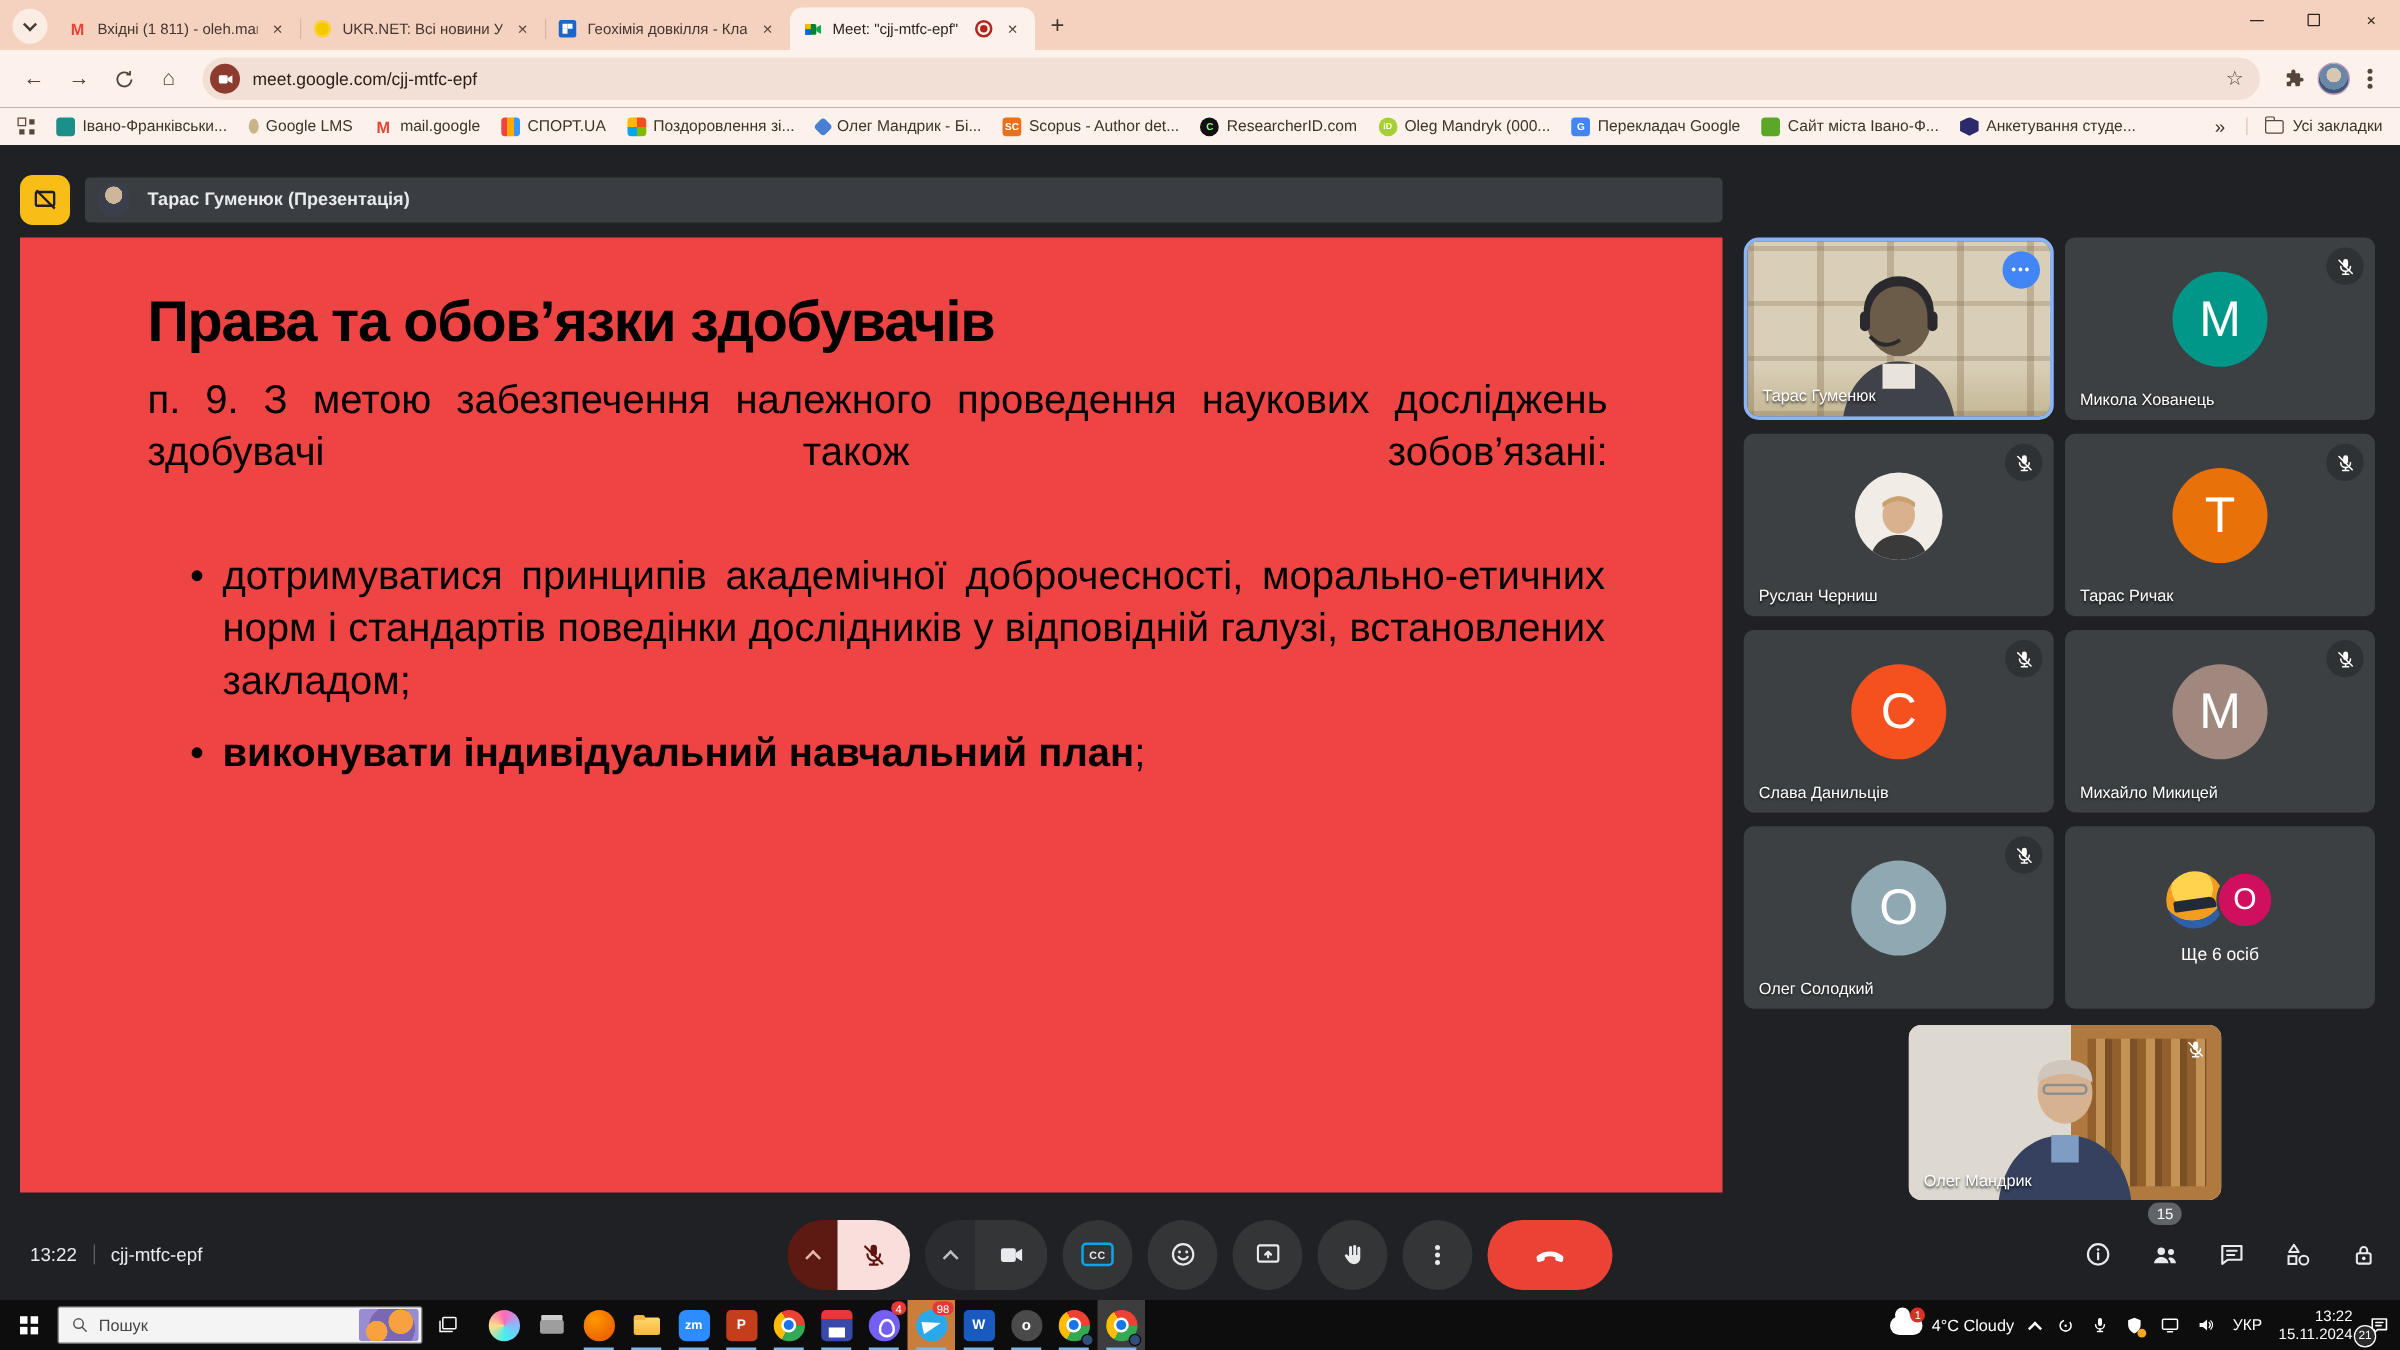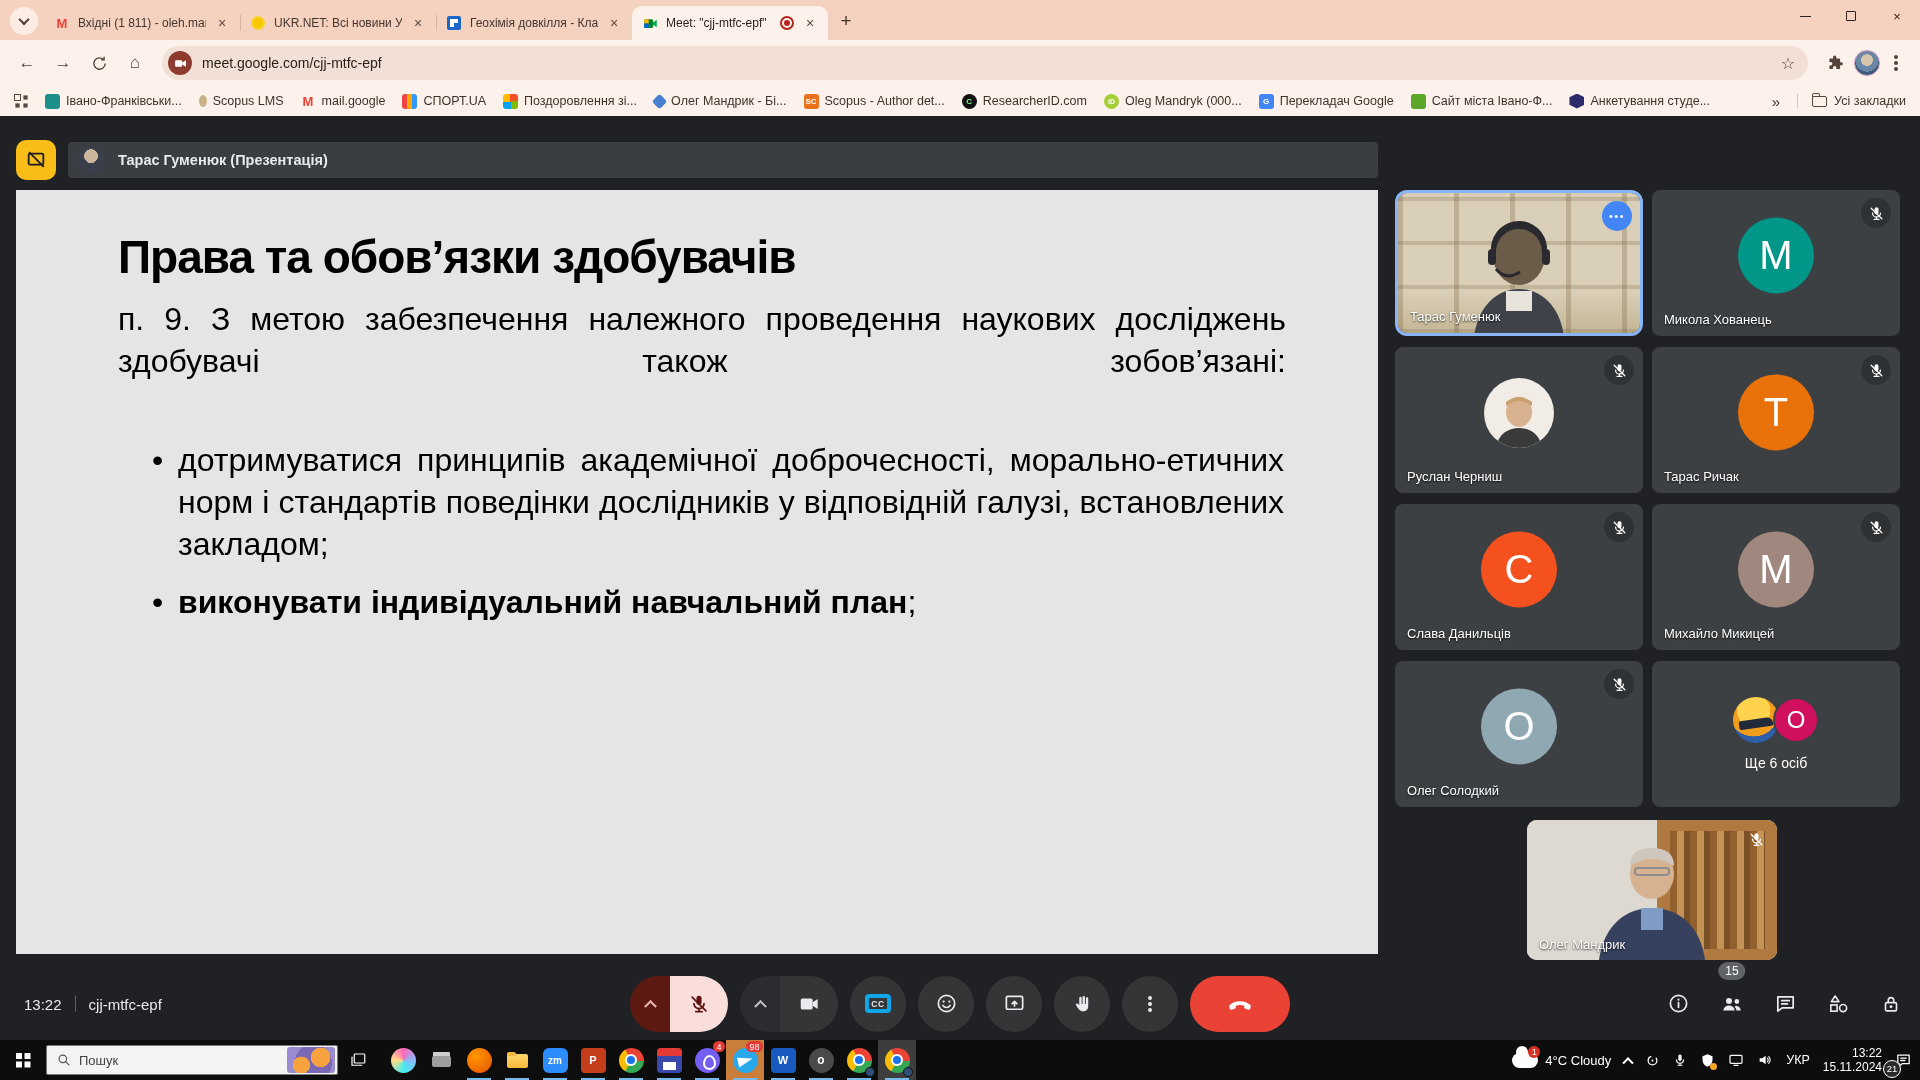--- a/index.html
+++ b/index.html
@@ -57,21 +57,21 @@
   .folder-ic { width:15px; height:11px; border:1.5px solid #5a473c; border-radius:2px; position:relative; }
   .folder-ic::before { content:""; position:absolute; top:-4px; left:-1px; width:6px; height:3px; border:1.5px solid #5a473c; border-bottom:none; border-radius:2px 2px 0 0; }
 
   
   .meet { position:relative; height:924px; background:#202124; flex:0 0 auto; }
   .noshare { position:absolute; left:16px; top:24px; width:40px; height:40px; border-radius:10px; background:#F9BD17; display:flex; align-items:center; justify-content:center; }
   .presbar { position:absolute; left:68px; top:26px; width:1310px; height:36px; border-radius:4px; background:#3A3D41; display:flex; align-items:center; gap:14px; padding:0 10px; }
   .presbar .pav { width:26px; height:26px; border-radius:50%; background:radial-gradient(circle at 50% 35%,#cdb79a 0 32%,#3a3f4b 33%); }
   .presname { color:#E8EAED; font-size:14.5px; font-weight:bold; }
 
-  .slide { position:absolute; left:16px; top:74px; width:1362px; height:764px; background:#e5e5e5; color:#000; padding:40px 92px 0 102px; }
+  .slide { position:absolute; left:16px; top:74px; width:1362px; height:764px; background:#ef4444; color:#000; padding:40px 92px 0 102px; }
   .s-title { font-size:46px; font-weight:bold; letter-spacing:-1px; margin-bottom:14px; }
   .s-intro { font-size:32px; line-height:1.32; text-align:justify; }
   .s-intro::after { content:""; display:inline-block; width:100%; }
   .slide ul { list-style:none; margin-top:14px; padding-left:60px; }
   .slide li { font-size:32px; line-height:1.32; text-align:justify; position:relative; margin-bottom:16px; padding-right:2px; }
   .slide li::before { content:"•"; position:absolute; left:-26px; top:0; }
   .slide .b { font-weight:bold; }
 
   .tiles { position:absolute; left:1395px; top:74px; display:grid; grid-template-columns:248px 248px; grid-auto-rows:146px; gap:11px 9px; }
   .tile { position:relative; background:#3C4043; border-radius:8px; }
@@ -108,21 +108,21 @@
   .bb-sep { width:1px; height:16px; background:#5F6368; }
   .bb-center { position:absolute; left:50%; top:50%; transform:translate(-50%,-50%); display:flex; align-items:center; gap:12px; }
   .cbtn { width:56px; height:56px; border-radius:50%; background:#333537; display:flex; align-items:center; justify-content:center; color:#E8EAED; }
   .split { display:flex; border-radius:28px; overflow:hidden; }
   .seg1 { width:40px; height:56px; display:flex; align-items:center; justify-content:center; }
   .seg2 { width:58px; height:56px; display:flex; align-items:center; justify-content:center; }
   .mic-split .seg1 { background:#5C1A13; } .mic-split .seg2 { background:#F9DEDC; color:#601410; }
   .cam-split .seg1 { background:#2A2C2F; } .cam-split .seg2 { background:#333537; color:#E8EAED; }
   .chev-up { width:9px; height:9px; border-left:2px solid #BDC1C6; border-top:2px solid #BDC1C6; transform:rotate(45deg) translate(2px,2px); }
   .mic-split .chev-up { border-color:#E8B6B2; }
-  .ccbox { width:26px; height:19px; border:4px solid #0ea5e9; border-radius:4px; display:flex; align-items:center; justify-content:center; font-size:8.5px; font-weight:bold; letter-spacing:.5px; }
+  .ccbox { width:26px; height:19px; border:2px solid #0ea5e9; border-radius:4px; display:flex; align-items:center; justify-content:center; font-size:8.5px; font-weight:bold; letter-spacing:.5px; }
   .endcall { width:100px; height:56px; border-radius:28px; background:#EA4335; display:flex; align-items:center; justify-content:center; }
   .bb-right { position:absolute; right:18px; top:50%; transform:translateY(-50%); display:flex; align-items:center; gap:30px; }
   .bb-ric { position:relative; display:flex; align-items:center; justify-content:center; color:#E8EAED; }
   .count-badge { position:absolute; top:-30px; left:50%; transform:translateX(-50%); background:#606368; color:#fff; font-size:12px; border-radius:10px; padding:2px 7px; }
   .wdots { width:4px; height:4px; border-radius:50%; background:#E8EAED; box-shadow:0 -6px 0 #E8EAED,0 6px 0 #E8EAED; }
 
   
   .taskbar { height:40px; background:#0D0D0D; display:flex; align-items:center; flex:0 0 auto; }
   .tbtn { width:46px; height:40px; display:flex; align-items:center; justify-content:center; }
   .winlogo { width:15px; height:15px; position:relative; }
@@ -255,21 +255,21 @@
   </div>
 
   <div class="bmbar">
     <span class="gridic"></span>
     <span class="bm">
         <span class="bmi bi0"></span>
         <span>Івано-Франківськи...</span>
       </span>
     <span class="bm">
         <span class="bmi bi1"></span>
-        <span>Scopus LMS</span>
+        <span>Google LMS</span>
       </span>
     <span class="bm">
         <span class="bmi bi2">M</span>
         <span>mail.google</span>
       </span>
     <span class="bm">
         <span class="bmi bi3"></span>
         <span>СПОРТ.UA</span>
       </span>
     <span class="bm">

